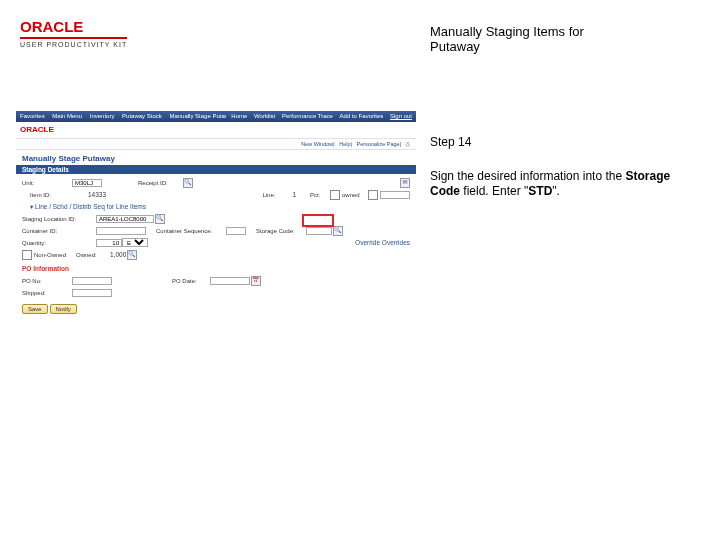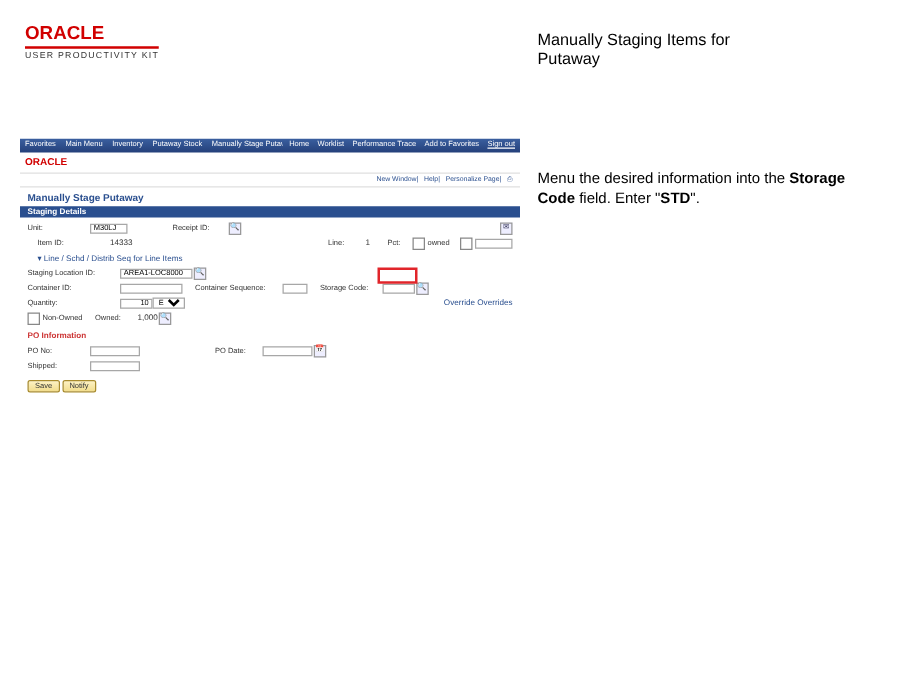--- a/index.html
+++ b/index.html
@@ -55,22 +55,23 @@
 <div class="page">
 
   <div class="brand">
     <div class="brand-logo">ORACLE</div>
     <div class="brand-sub">USER PRODUCTIVITY KIT</div>
   </div>
 
   <div class="doc-title">Manually Staging Items for Putaway</div>
 
   <div class="instr">
+    <div class="step">Step 14</div>
     <div>
-      <span>Menu the desired information into the </span><b>Storage Code</b><span> field. Enter "</span><b>STD</b><span>".</span>
+      <span>Sign the desired information into the </span><b>Storage Code</b><span> field. Enter "</span><b>STD</b><span>".</span>
     </div>
   </div>
 
   <div class="shot">
     <div class="shot-inner">
 
       <div class="nav">
         <div class="nav-l">
           <span>Favorites</span>
           <span>Main Menu</span>

